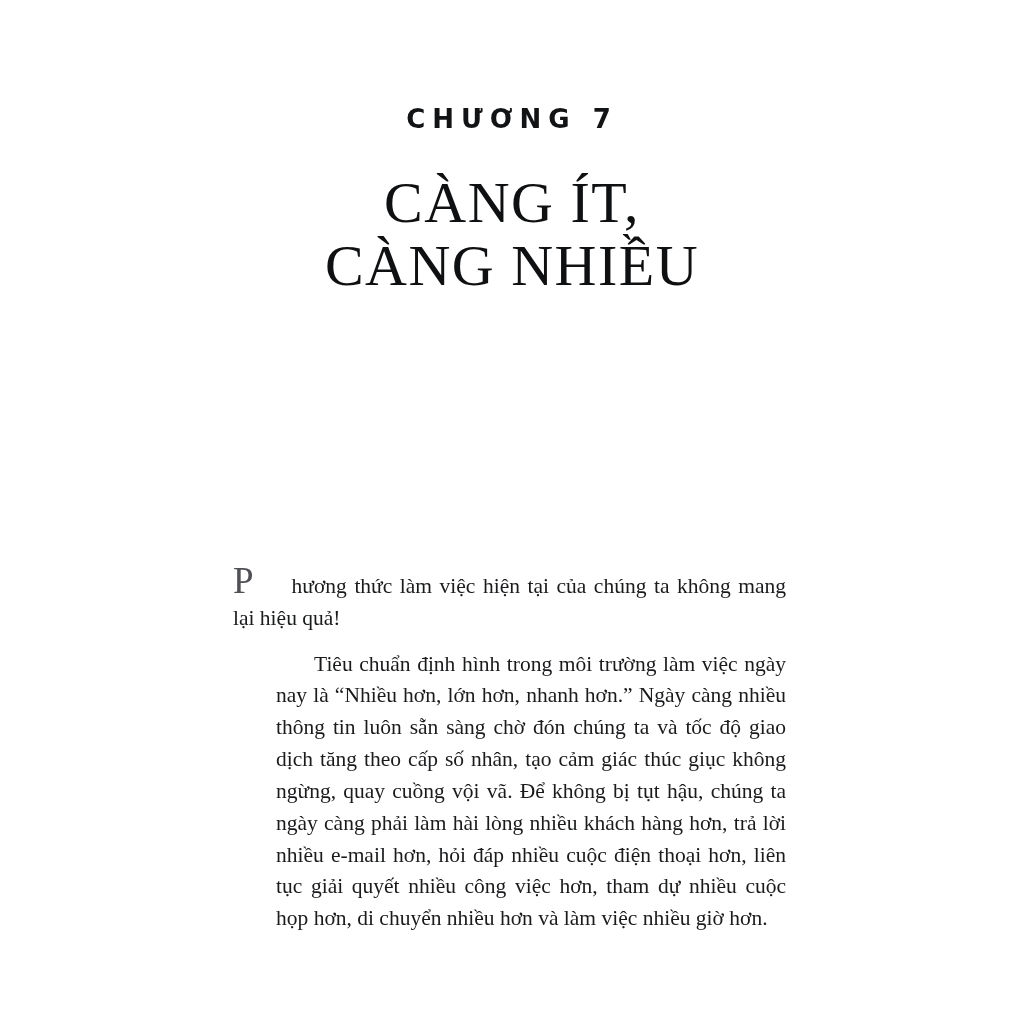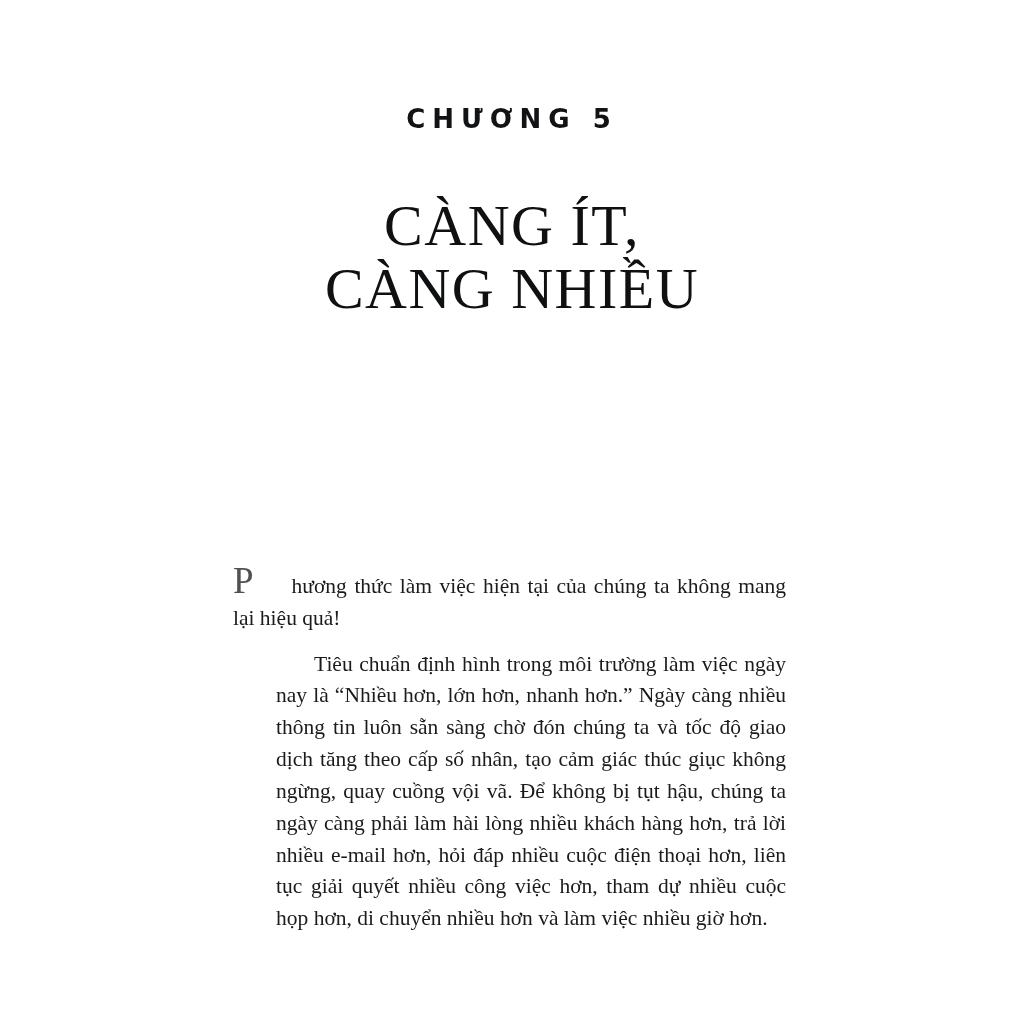--- a/index.html
+++ b/index.html
@@ -38,21 +38,20 @@
     left: 0;
     width: 100%;
     text-align: center;
     font-family: "Liberation Serif", "DejaVu Serif", serif;
     font-size: 58px;
     line-height: 1.08;
     font-weight: 400;
     letter-spacing: 1.5px;
     color: #0f1012;
     white-space: pre-line;
-    margin-top: 23px;
   }
 
   
   .body-block {
     position: absolute;
     top: 520px;
     left: 233px;
     width: 553px;
   }
   .para {
@@ -83,21 +82,21 @@
   .dropcap-para .lead {
     padding-left: 38px;
     display: inline;
   }
 </style>
 </head>
 <body>
 
 <div class="page">
 
-  <div class="chapter-label">CHƯƠNG 5</div>
+  <div class="chapter-label">CHƯƠNG 7</div>
 
   <div class="chapter-title">CÀNG ÍT,
 CÀNG NHIỀU</div>
 
   <div class="body-block">
 
     <p class="para dropcap-para">
       <span class="dropcap">P</span><span class="lead">hương thức làm việc hiện tại của chúng ta không mang lại hiệu quả!</span>
     </p>
 

